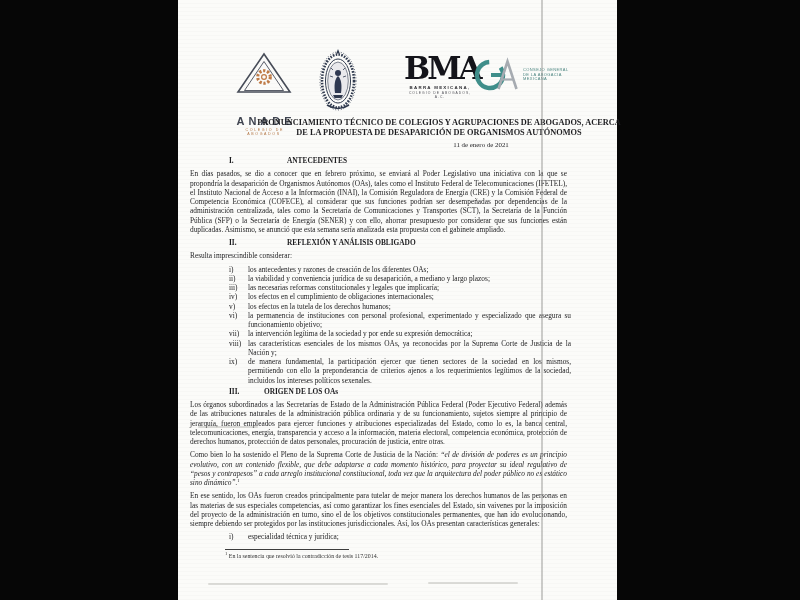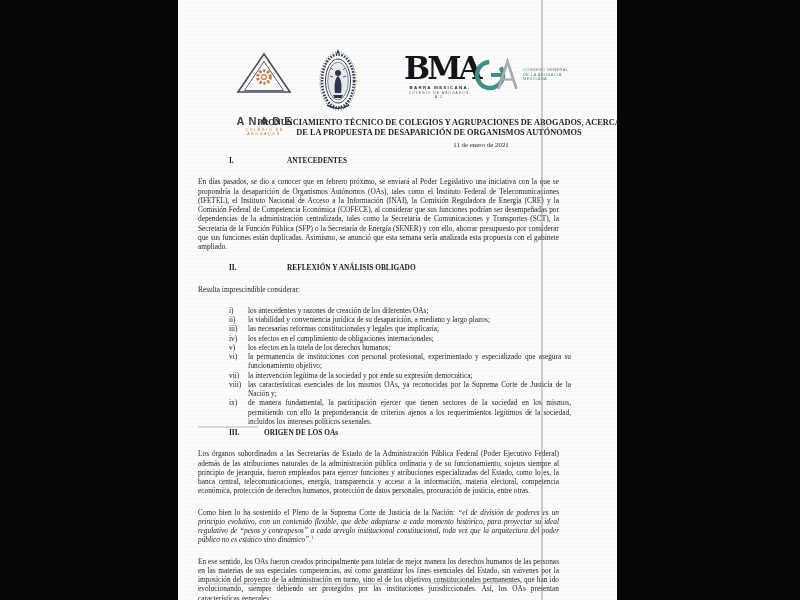--- a/index.html
+++ b/index.html
@@ -41,21 +41,21 @@
   
   .body{
     position:absolute;top:156px;left:8px;width:385px;
     font-size:7.35px;line-height:9.25px;color:#242426;text-align:justify;
   }
   .sec-head{position:relative;padding-left:101px;font-weight:bold;text-align:left;white-space:nowrap;color:#1c1c1f;}
   .sec-head .num{position:absolute;left:43px;}
   .sec-head.tab-sm{padding-left:78px;}
   .mt1{}
   .mt2{margin-top:2px;}
-  p{margin:12px;}
+  p{margin:4px;}
   .li{position:relative;padding-left:62px;}
   .li .n{position:absolute;left:43px;}
   .quote i{font-style:italic;}
   sup{font-size:4.6px;line-height:0;}
   .footnote-rule{margin:7px 0 3px 39px;width:124px;height:1px;background:#3c3c3c;}
   .footnote{padding-left:39px;font-size:5.9px;line-height:7px;text-align:left;color:#333;}
 </style>
 </head>
 <body>
 

